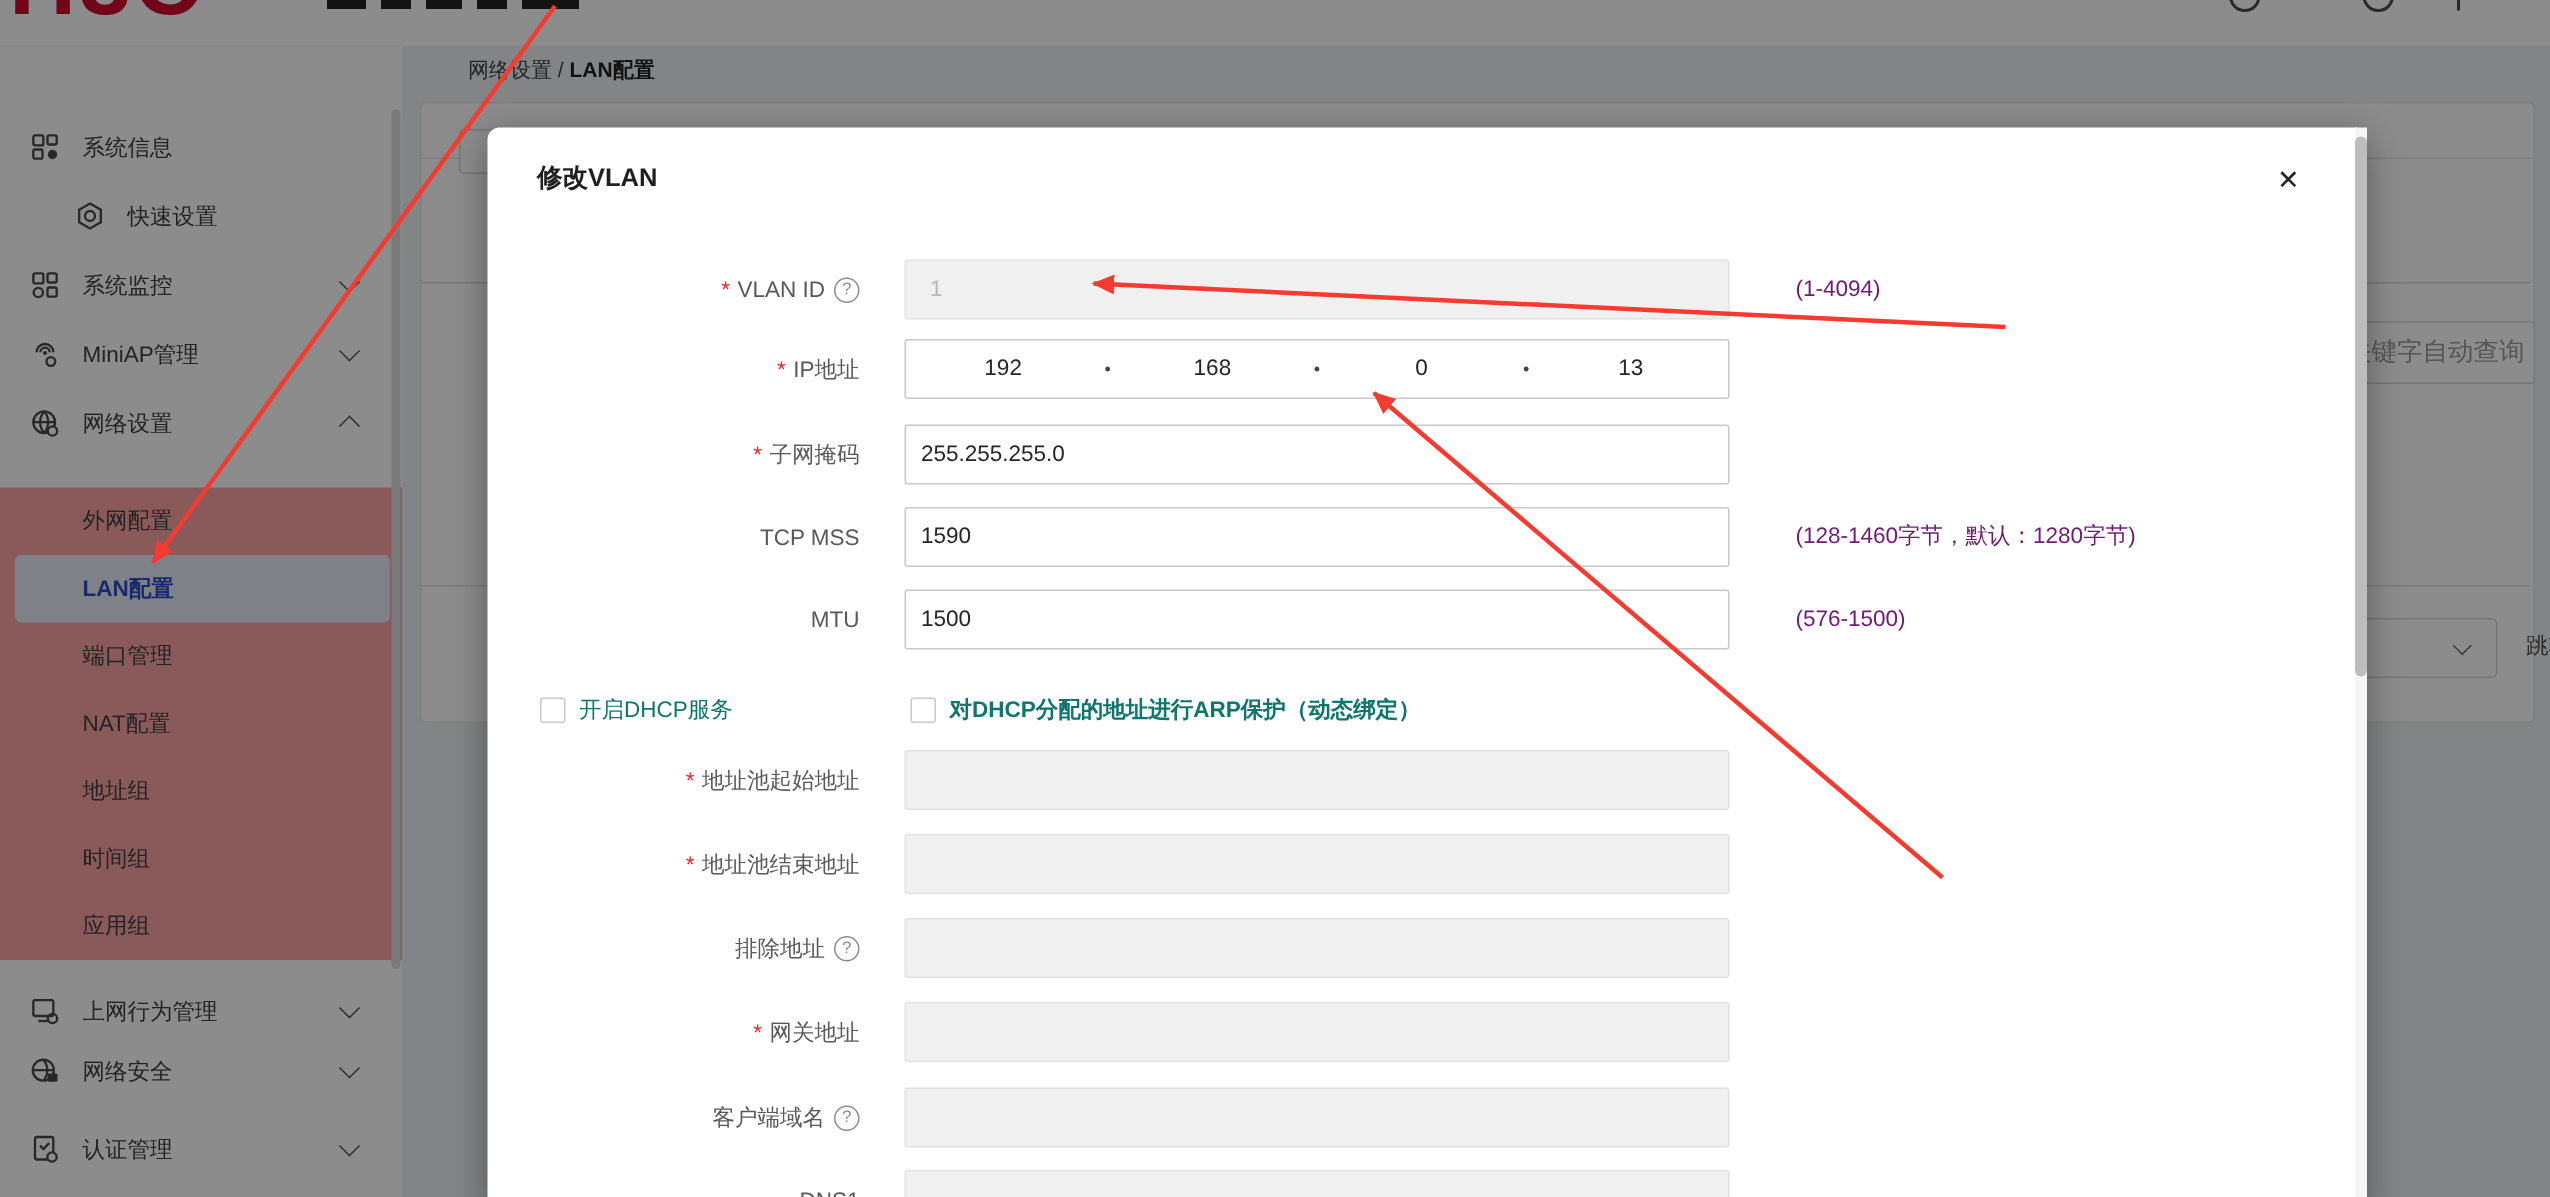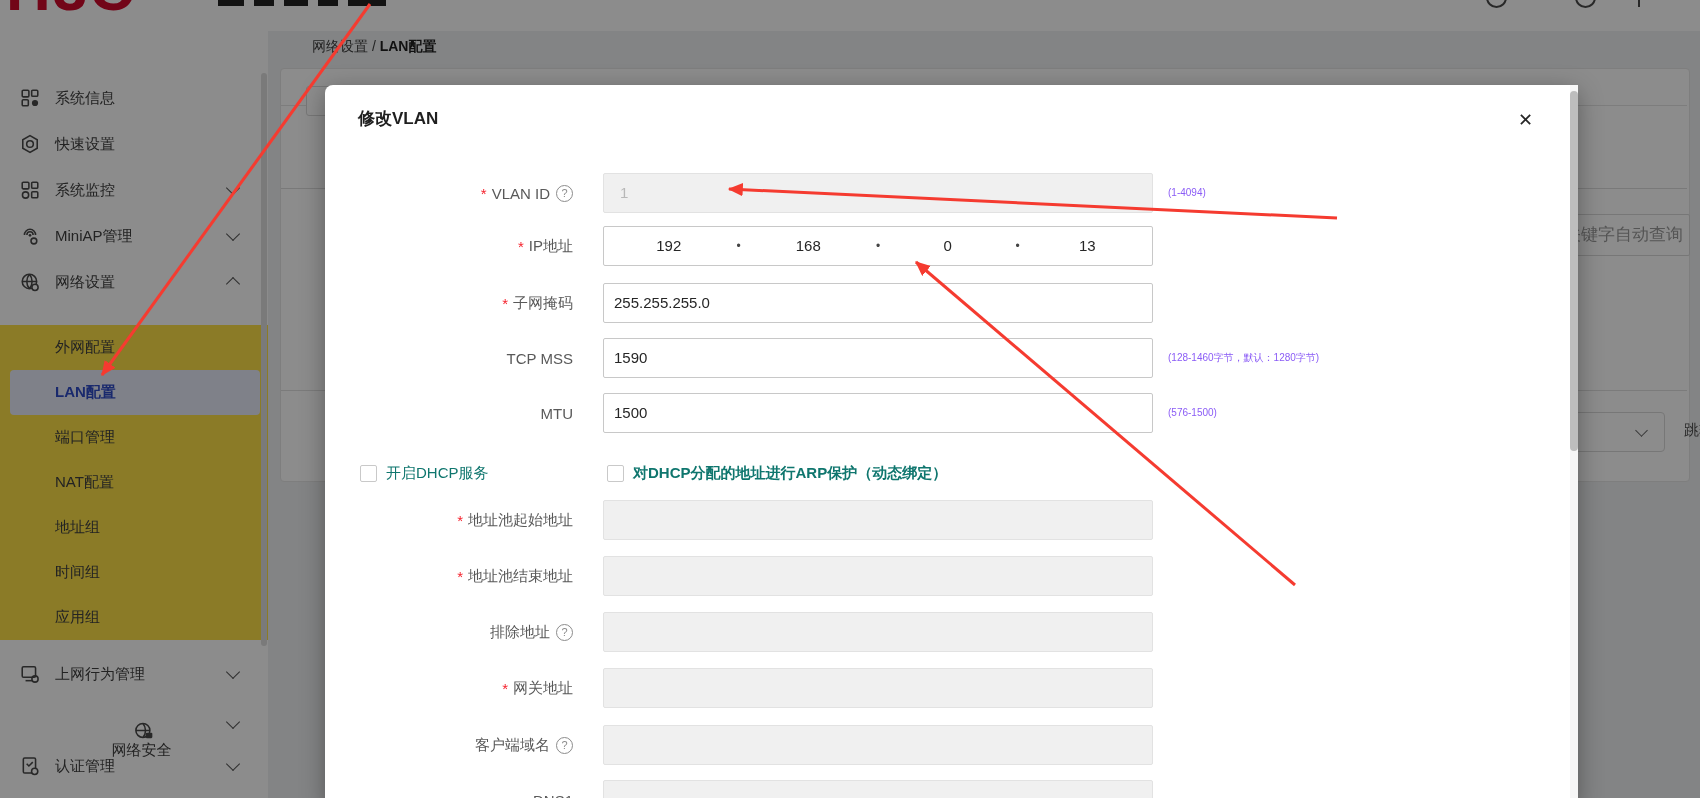--- a/index.html
+++ b/index.html
@@ -12,21 +12,21 @@
   .model-frag span{display:block;height:6px;background:#242424;}
   .hicon{position:absolute;top:-13px;width:17px;height:17px;border:2px solid #4a4a4a;border-radius:50%;}
   .hbar{position:absolute;top:-2px;width:2px;height:9px;background:#4a4a4a;}
   .sidebar{position:absolute;left:0;top:31px;width:268px;height:767px;background:#fff;}
   .side-item{position:absolute;left:0;width:268px;height:46px;display:flex;align-items:center;cursor:pointer;}
   .side-item .ic{width:20px;height:20px;margin-left:20px;flex:0 0 20px;}
   .side-item .lb{margin-left:15px;font-size:15px;color:#404040;white-space:nowrap;}
   .chev{width:9px;height:9px;border-right:1.6px solid #555;border-bottom:1.6px solid #555;display:inline-block;position:absolute;left:228px;}
   .chev.down{transform:rotate(45deg);margin-top:-4px;}
   .chev.up{transform:rotate(-135deg);margin-top:4px;}
-  .submenu{position:absolute;left:0;top:294px;width:268px;background:#fde047;}
+  .submenu{position:absolute;left:0;top:294px;width:268px;background:#fca5a5;}
   .sub-item{position:absolute;left:10px;width:250px;height:45px;display:flex;align-items:center;border-radius:4px;cursor:pointer;}
   .sub-item .lb{margin-left:45px;font-size:15px;color:#404040;white-space:nowrap;}
   .sub-item.sel{background:#e8ecf9;}
   .sub-item.sel .lb{color:#2f4bc7;font-weight:bold;}
   .side-scroll{position:absolute;left:261px;top:42px;width:6px;height:573px;background:#dfdfdf;border-radius:3px;}
   .content{position:absolute;left:268px;top:31px;width:1432px;height:767px;background:#eef0f2;}
   .crumb{position:absolute;left:312px;top:38px;font-size:14px;color:#404040;}
   .crumb b{color:#1f1f1f;}
   .card{position:absolute;left:280px;top:68px;width:1408px;height:412px;background:#fff;border:1px solid #e5e5e5;border-radius:4px;}
   .bg-line{position:absolute;height:1px;background:#dcdcdc;}
@@ -46,21 +46,21 @@
   .m-thumb{position:absolute;left:0;top:6px;width:8px;height:360px;background:#bdbdbd;border-radius:4px;}
   .m-row{position:absolute;left:0;width:1240px;height:40px;}
   .m-label{position:absolute;left:0;top:0;width:248px;height:40px;display:flex;justify-content:flex-end;align-items:center;font-size:15px;color:#595959;white-space:nowrap;}
   .star{color:#f5222d;margin-right:5px;font-size:15px;}
   .help{width:15px;height:15px;border:1px solid #8c8c8c;border-radius:50%;color:#8c8c8c;font-size:11px;line-height:14px;text-align:center;margin-left:6px;flex:0 0 15px;}
   .m-input{position:absolute;left:278px;top:0;width:550px;height:40px;border:1px solid #c8c8c8;border-radius:2px;background:#fff;box-sizing:border-box;font-size:15px;color:#262626;line-height:38px;padding-left:10px;}
   .m-input.dis{background:#f0f0f0;border-color:#e2e2e2;color:#b8b8b8;padding-left:16px;}
   .m-input.ip{display:flex;padding-left:0;}
   .m-input.ip .oct{flex:1;text-align:center;}
   .m-input.ip .dot{flex:0 0 10px;text-align:center;color:#444;font-size:12px;}
-  .m-hint{position:absolute;left:843px;top:0;height:40px;line-height:40px;font-size:10px;color:#8b5cf6;white-space:nowrap;}
+  .m-hint{position:absolute;left:872px;top:0;height:40px;line-height:40px;font-size:15px;color:#701a75;white-space:nowrap;}
   .cbwrap{position:absolute;height:24px;display:flex;align-items:center;cursor:pointer;}
   .cbbox{width:15px;height:15px;border:1px solid #c9c9c9;border-radius:2px;background:#fff;flex:0 0 15px;}
   .cbtext{margin-left:9px;font-size:15px;color:#0f766e;white-space:nowrap;}
   
   .arrows{position:absolute;left:0;top:0;z-index:200;pointer-events:none;}
 </style>
 </head>
 <body>
 
 <div id="stage">
@@ -85,21 +85,21 @@
     <div id="side-top">
         <div class="side-item" style="top: 44px;">
           <span class="ic"><svg width="20" height="20" viewBox="0 0 18 18" fill="none" stroke="#4a4a4a" stroke-width="1.4">
               <rect x="2" y="2" width="6" height="6" rx="1"></rect>
               <rect x="10.5" y="2" width="5.5" height="5.5" rx="1"></rect>
               <rect x="2" y="10.5" width="5.5" height="5.5" rx="1"></rect>
               <circle cx="13.5" cy="13.5" r="2.8" fill="#4a4a4a" stroke="none"></circle>
             </svg></span>
           <span class="lb">系统信息</span>
         </div>
-        <div class="side-item" style="top: 90px;">
+        <div class="side-item" style="top: 90px; padding-left: 30px;">
           <span class="ic"><svg width="20" height="20" viewBox="0 0 18 18" fill="none" stroke="#4a4a4a" stroke-width="1.4">
               <path d="M9 1.5 15.5 5.2 V12.8 L9 16.5 2.5 12.8 V5.2 Z"></path>
               <circle cx="9" cy="9" r="3"></circle>
             </svg></span>
           <span class="lb">快速设置</span>
         </div>
         <div class="side-item" style="top: 136px;">
           <span class="ic"><svg width="20" height="20" viewBox="0 0 18 18" fill="none" stroke="#4a4a4a" stroke-width="1.4">
               <rect x="2" y="2" width="6" height="6" rx="1"></rect>
               <rect x="10.5" y="2" width="5.5" height="5.5" rx="1"></rect>
@@ -155,21 +155,21 @@
     <div id="side-bottom">
         <div class="side-item" style="top: 620px;">
           <span class="ic"><svg width="20" height="20" viewBox="0 0 18 18" fill="none" stroke="#4a4a4a" stroke-width="1.4">
               <rect x="2" y="2.5" width="12" height="9.5" rx="1.2"></rect>
               <path d="M5 15 h6"></path>
               <circle cx="13.5" cy="13.5" r="2.8"></circle>
             </svg></span>
           <span class="lb">上网行为管理</span>
           <span class="chev down"></span>
         </div>
-        <div class="side-item" style="top: 690px; flex-direction: column;">
+        <div class="side-item" style="top: 660px;">
           <span class="ic"><svg width="20" height="20" viewBox="0 0 18 18" fill="none" stroke="#4a4a4a" stroke-width="1.4">
               <circle cx="8" cy="8.5" r="6.3"></circle>
               <path d="M1.7 8.5 H14.3 M8 2.2 a9.5 9.5 0 0 1 0 12.6"></path>
               <rect x="10.5" y="10.5" width="6" height="5" rx="1" fill="#4a4a4a" stroke="none"></rect>
             </svg></span>
           <span class="lb">网络安全</span>
           <span class="chev down"></span>
         </div>
         <div class="side-item" style="top: 712px;">
           <span class="ic"><svg width="20" height="20" viewBox="0 0 18 18" fill="none" stroke="#4a4a4a" stroke-width="1.4">

